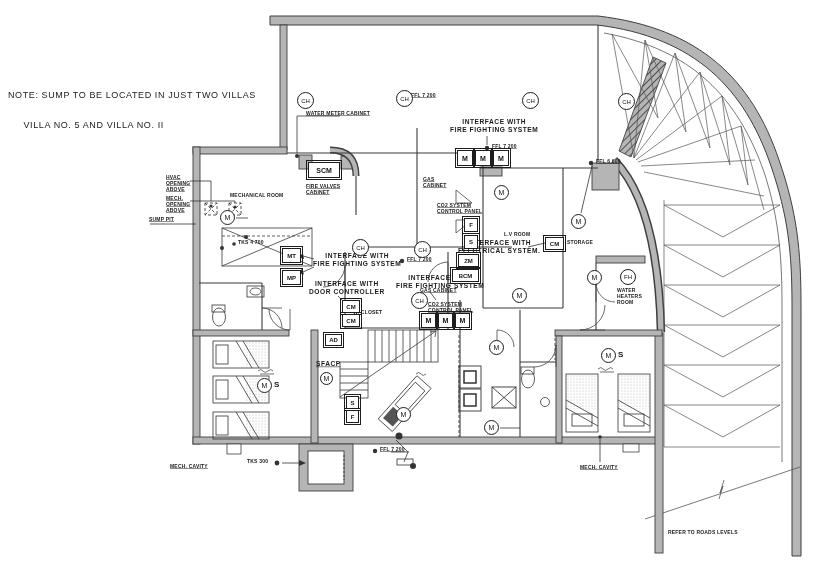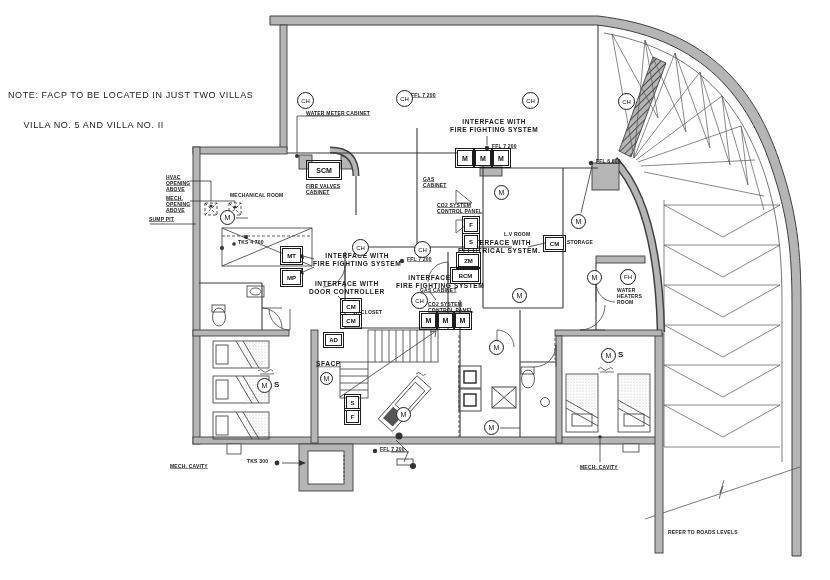--- a/index.html
+++ b/index.html
@@ -277,21 +277,21 @@
     <line x1="500" y1="428" x2="520" y2="428"></line>
   </g>
 
   <g stroke="#333" stroke-width="0.7" fill="none">
     <path d="M258,371 q3,-3 5,0 t5,0 t5,0 M260,374 h14"></path>
     <path d="M598,369 q3,-3 5,0 t5,0 t5,0 M600,372 h14"></path>
     <path d="M416,374 q3,-3 5,0 t5,0"></path>
   </g>
 </svg>
 
-<div class="lbl note" style="left:8px;top:88px"><span>NOTE: FACP TO BE LOCATED IN JUST TWO VILLAS</span><br>
+<div class="lbl note" style="left:8px;top:88px"><span>NOTE: SUMP TO BE LOCATED IN JUST TWO VILLAS</span><br>
      <span>VILLA NO. 5 AND VILLA NO. II</span></div>
 
 <span class="lbl micro u" style="left:306px;top:110px">WATER METER CABINET</span>
 <span class="lbl micro u" style="left:306px;top:183px">FIRE VALVES
 CABINET</span>
 <span class="lbl micro" style="left:230px;top:192px">MECHANICAL ROOM</span>
 <span class="lbl micro u" style="left:166px;top:174px">HVAC
 OPENING
 ABOVE</span>
 <span class="lbl micro u" style="left:166px;top:195px">MECH.

